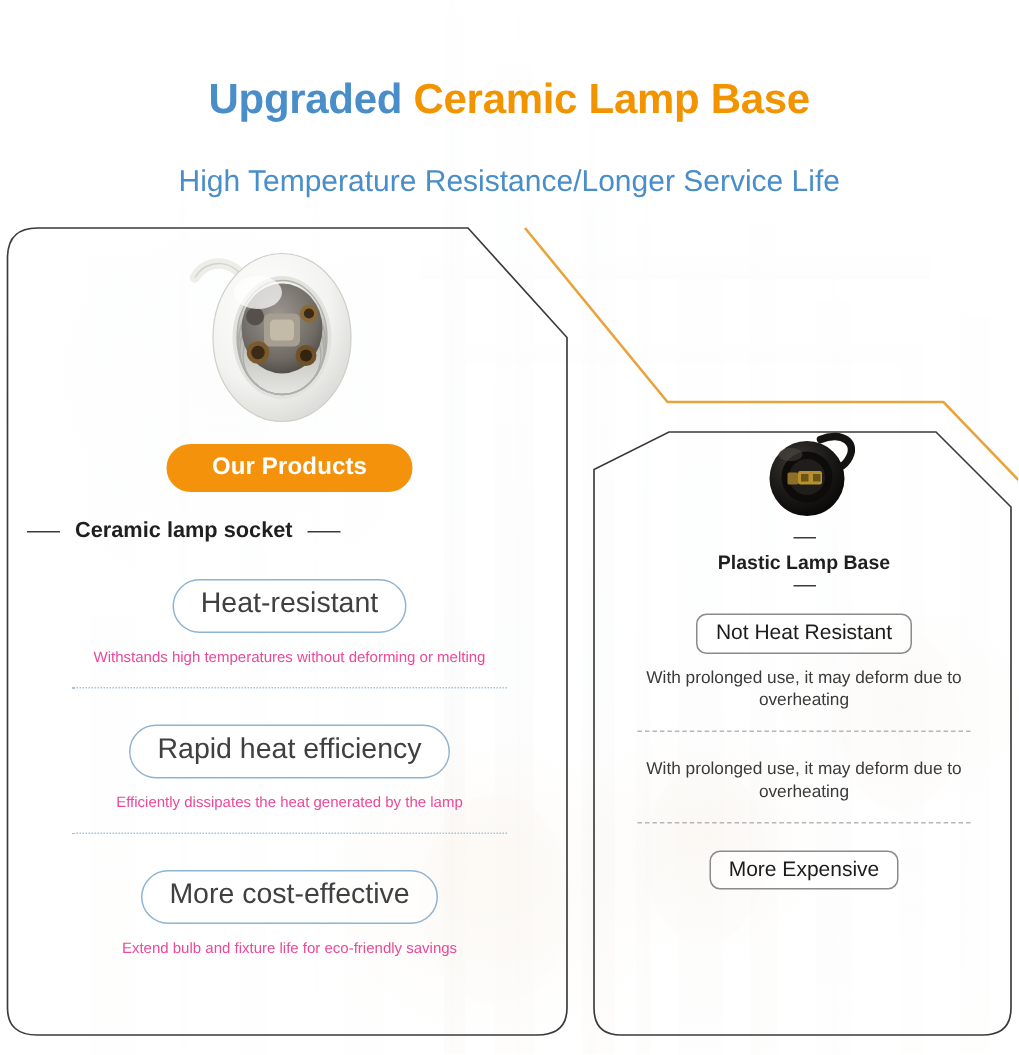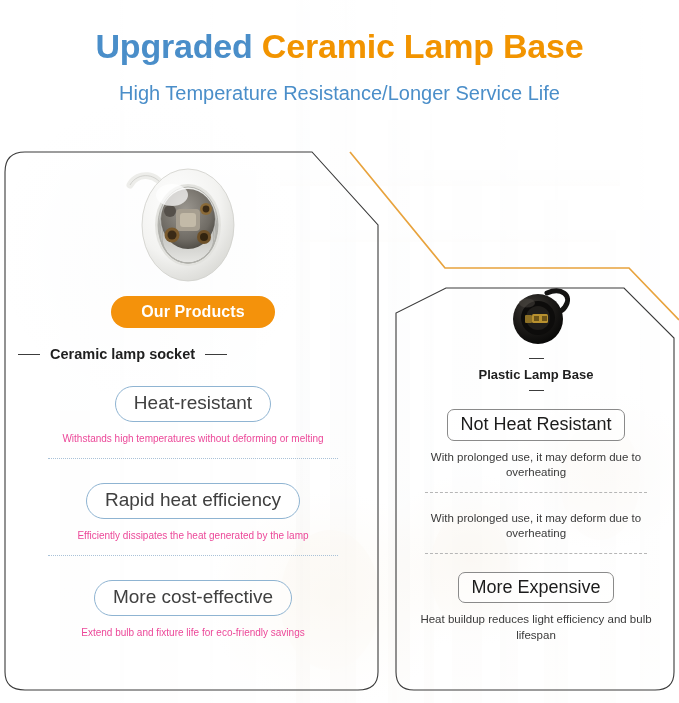--- a/index.html
+++ b/index.html
@@ -78,23 +78,23 @@
 
   
   .header {
     position: absolute;
     left: 0; top: 0;
     width: 679px;
     z-index: 5;
     text-align: center;
   }
   .title {
-    margin: 0;
-    padding-top: 28px;
-    font-size: 34px;
+    margin: 11px;
+    padding-top: 40px;
+    font-size: 28px;
     font-weight: bold;
     letter-spacing: -0.2px;
     line-height: 1.1;
   }
   .title .t-blue { color: #4a8ec9; }
   .title .t-orange { color: #f29400; }
   .subtitle {
     margin: 0;
     padding-top: 16px;
     font-size: 20px;
@@ -194,21 +194,21 @@
     padding: 4px 18px 6px 18px;
     border-radius: 18px;
     line-height: 1.25;
     white-space: nowrap;
   }
   .pill-right {
     display: inline-block;
     border: 1.2px solid #8a8a8a;
     color: #1c1c1c;
     background: rgba(255,255,255,0.55);
-    font-size: 18px;
+    font-size: 14px;
     padding: 3px 12px 4px 12px;
     border-radius: 7px;
     line-height: 1.25;
     white-space: nowrap;
   }
 
   .desc-left {
     margin: 10px auto 0 auto;
     width: 290px;
     font-size: 10px;
@@ -397,17 +397,16 @@
       <div class="divider-right"></div>
     </div>
 
     <div class="feature">
       <p class="desc-right">With prolonged use, it may deform due to overheating</p>
       <div class="divider-right"></div>
     </div>
 
     <div class="feature">
       <span class="pill-right">More Expensive</span>
-      <p class="desc-right">Heat buildup reduces light efficiency and bulb lifespan</p>
     </div>
   </div>
 
 </div>
 
 </body></html>

